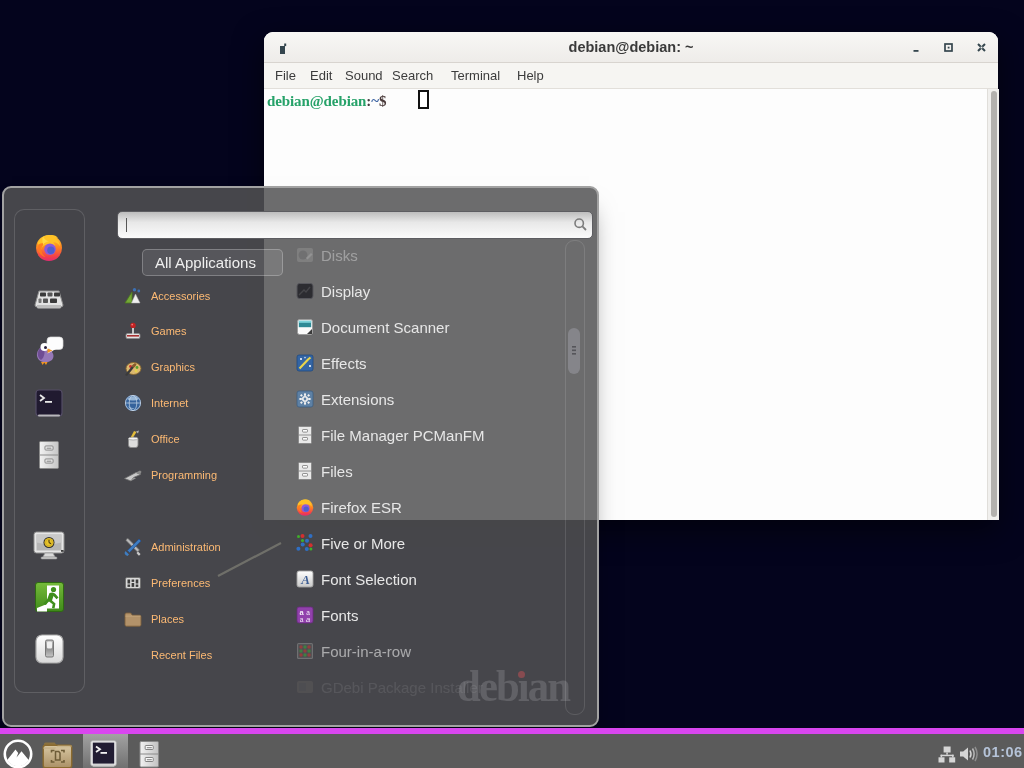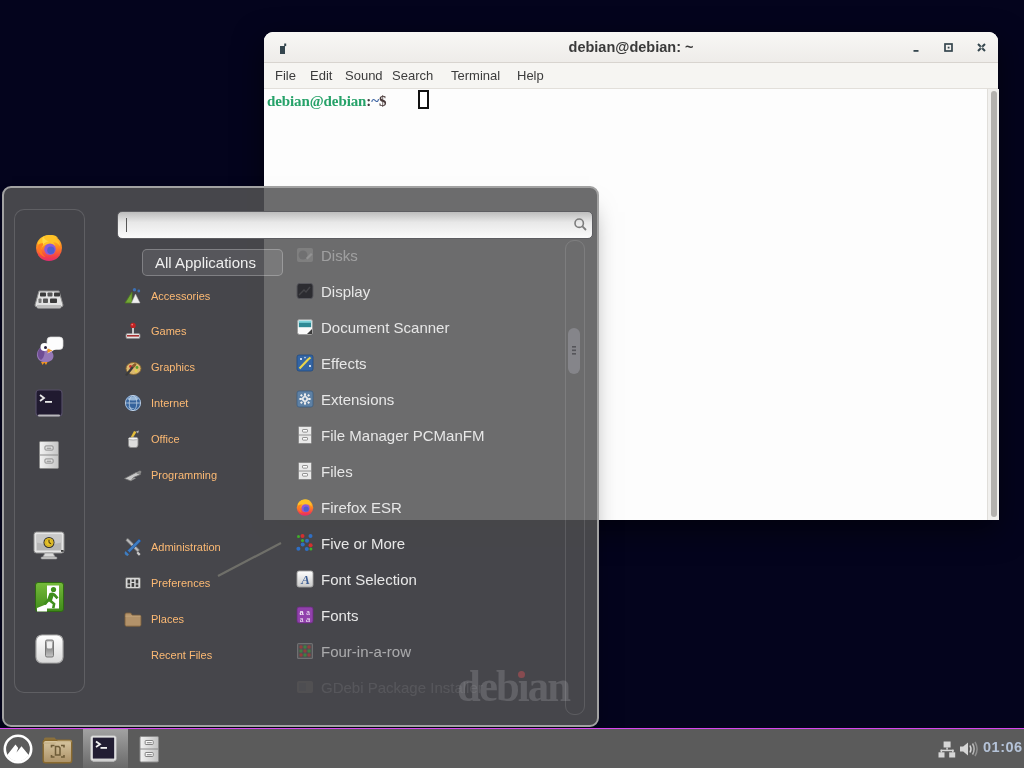--- a/index.html
+++ b/index.html
@@ -23,21 +23,21 @@
 #caret{position:absolute;left:8px;top:6px;width:1px;height:14px;background:#555;}
 #allapps{position:absolute;left:113px;top:61px;width:127px;height:25px;background:rgba(255,255,255,0.09);border:1px solid rgba(255,255,255,0.25);border-radius:5px;color:#efefef;font-size:15px;line-height:25px;padding-left:12px;margin-left:25px;}
 .cat{position:absolute;left:119px;height:26px;display:flex;align-items:center;gap:8px;color:#fdba74;font-size:11px;white-space:nowrap;}
 .app{position:absolute;left:291px;height:26px;display:flex;align-items:center;gap:6px;color:#e7e7e7;font-size:15px;white-space:nowrap;}
 .cat svg,.app svg{flex:0 0 auto;}
 #mtrough{position:absolute;left:561px;top:52px;width:18px;height:473px;border:1px solid rgba(255,255,255,0.12);border-radius:9px;}
 #mthumb{position:absolute;left:564px;top:140px;width:12px;height:46px;background:#85858a;border-radius:6px;}
 #wmark{position:absolute;left:453px;top:476px;font-family:"Liberation Serif",serif;font-weight:bold;font-size:45px;line-height:45px;color:rgba(198,198,204,0.21);letter-spacing:-2px;transform:scaleX(0.95);transform-origin:left;}
 #wdot{position:absolute;left:514px;top:483px;width:7px;height:7px;border-radius:50%;background:rgba(190,80,85,0.55);}
 
-#panel{position:absolute;left:0;top:728px;width:1024px;height:40px;background:#5b5b5b;border-top:1px solid #d946ef;box-sizing:border-box;padding-left:15px;}
+#panel{position:absolute;left:0;top:728px;width:1024px;height:40px;background:#5b5b5b;border-top:6px solid #d946ef;box-sizing:border-box;padding-left:15px;}
 #termbtn{position:absolute;left:83px;top:0px;width:45px;height:40px;background:linear-gradient(#a2a2a2,#686868);}
 #clock{position:absolute;left:983px;top:11px;font-size:14.5px;font-weight:bold;color:#b5c3d8;letter-spacing:0.5px;line-height:15px;}
 </style>
 </head>
 <body>
 
 <div id="term">
   <div id="tbar">
     <svg class="abs" style="left:15px;top:11px" width="8" height="12" viewBox="0 0 8 12">
         <rect x="1" y="3" width="5" height="8" fill="#35464e"></rect>

